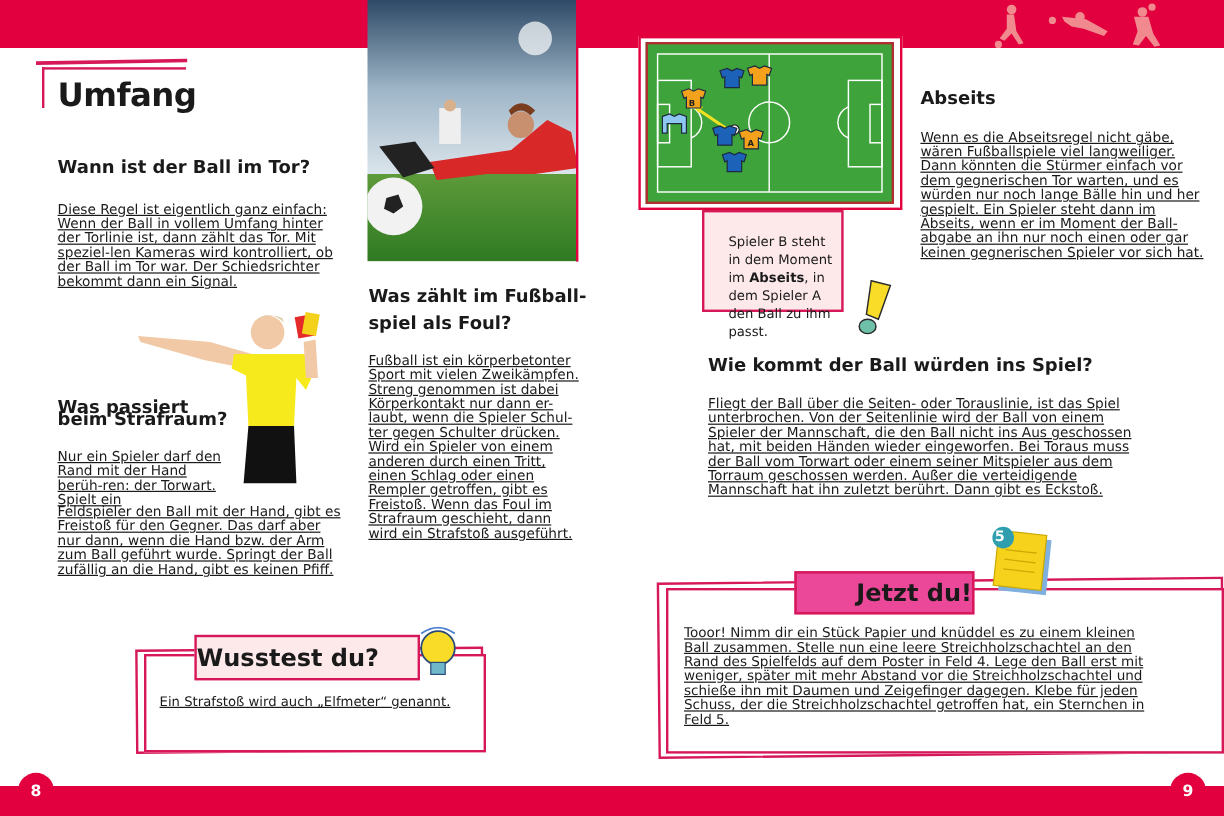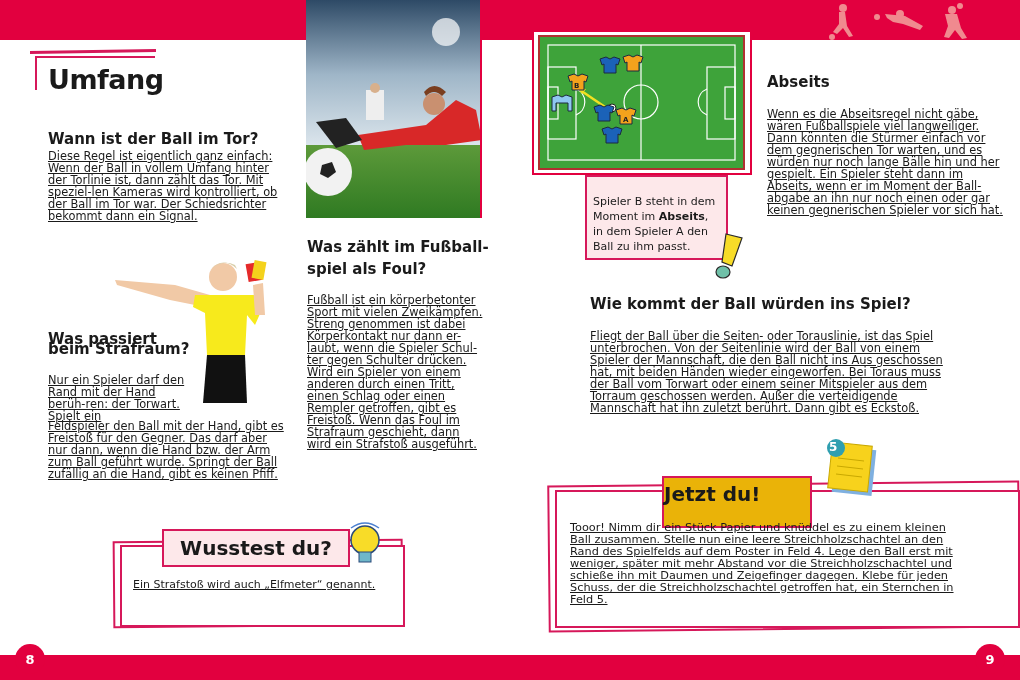--- a/index.html
+++ b/index.html
@@ -12,27 +12,27 @@
   .title-deco1 { left: 30px; top: 50px; width: 126px; height: 3px; background: #d6185a; transform: rotate(-1deg); }
   .title-deco2 { left: 35px; top: 56px; width: 2px; height: 34px; background: #d6185a; }
   .title-deco3 { left: 35px; top: 56px; width: 120px; height: 2px; background: #d6185a; }
   h1 { font-size: 27px; font-weight: bold; letter-spacing: -0.5px; }
   h2 { font-size: 15px; font-weight: bold; line-height: 22px; }
   p.body { font-size: 11.4px; line-height: 12px; text-decoration: underline; }
   .photo-gk { left: 306px; top: 0; width: 176px; height: 218px; overflow: hidden; border-right: 2px solid #e2003f; }
   .ref-img { left: 115px; top: 255px; width: 160px; height: 148px; }
   .pitch-frame { left: 532px; top: 30px; width: 220px; height: 145px; background: #fff; border: 2px solid #e2003f; }
   .pitch { left: 538px; top: 35px; width: 207px; height: 135px; background: #3ea33a; border: 2px solid #b03030; }
-  .caption-box { left: 585px; top: 175px; width: 143px; height: 85px; background: #fde8ea; border: 2px solid #d6185a; padding: 17px 6px 0 6px; font-size: 11px; line-height: 15px; }
+  .caption-box { left: 585px; top: 175px; width: 118px; height: 85px; background: #fde8ea; border: 2px solid #d6185a; padding: 17px 6px 0 20px; font-size: 11px; line-height: 15px; }
   .jetzt-outer { left: 548px; top: 483px; width: 472px; height: 147px; border: 2px solid #d6185a; transform: rotate(-0.6deg); }
   .jetzt-inner { left: 555px; top: 490px; width: 465px; height: 138px; border: 2px solid #d6185a; background: #fff; }
-  .jetzt-label { left: 662px; top: 476px; width: 150px; height: 52px; background: #eab308; border: 2px solid #d6185a; font-size: 20px; font-weight: bold; text-align: left; line-height: 32px; }
+  .jetzt-label { left: 662px; top: 476px; width: 150px; height: 36px; background: #ec4899; border: 2px solid #d6185a; font-size: 20px; font-weight: bold; text-align: right; line-height: 32px; }
   .wuss-outer { left: 113px; top: 540px; width: 290px; height: 87px; border: 2px solid #d6185a; transform: rotate(-0.5deg); }
   .wuss-inner { left: 120px; top: 545px; width: 285px; height: 82px; border: 2px solid #d6185a; background: #fff; }
-  .wuss-label { left: 162px; top: 529px; width: 188px; height: 38px; background: #fde8ea; border: 2px solid #d6185a; font-size: 20px; font-weight: bold; text-align: center; line-height: 34px; }
+  .wuss-label { left: 162px; top: 529px; width: 188px; height: 38px; background: #fde8ea; border: 2px solid #d6185a; font-size: 20px; font-weight: bold; text-align: left; line-height: 34px; }
 </style>
 </head>
 <body>
 
 <div class="abs topband">
   <svg class="abs" style="left:815px;top:2px" width="200" height="38">
     <g fill="#f08a8f">
       <circle cx="28" cy="6" r="4"></circle>
         <path d="M24 10 L30 10 L32 24 L38 34 L34 35 L28 26 L22 32 L18 30 L24 22 Z"></path>
         <circle cx="17" cy="35" r="3"></circle>
@@ -45,21 +45,21 @@
     </g>
   </svg>
 </div>
 
 <div class="abs title-deco1"></div>
 <div class="abs title-deco2"></div>
 <div class="abs title-deco3"></div>
 <h1 class="abs" style="left:48px;top:64px">Umfang</h1>
 
 <h2 class="abs" style="left:48px;top:128px">Wann ist der Ball im Tor?</h2>
-<p class="abs body" style="left:48px;top:150px;width:236px">Diese Regel ist eigentlich ganz einfach: Wenn der Ball in vollem Umfang hinter der Torlinie ist, dann zählt das Tor. Mit speziel-len Kameras wird kontrolliert, ob der Ball im Tor war. Der Schiedsrichter bekommt dann ein Signal.</p>
+<p class="abs body" style="left:48px;top:168px;width:236px">Diese Regel ist eigentlich ganz einfach: Wenn der Ball in vollem Umfang hinter der Torlinie ist, dann zählt das Tor. Mit speziel-len Kameras wird kontrolliert, ob der Ball im Tor war. Der Schiedsrichter bekommt dann ein Signal.</p>
 
 <svg class="abs ref-img" viewBox="0 0 160 148">
   <path d="M0 25 L60 30 L95 40 L90 52 L55 45 L2 30 Z" fill="#f1c9a6"></path>
   <circle cx="108" cy="22" r="14" fill="#f1c9a6"></circle>
   <path d="M94 16 Q108 0 122 14 L120 10 Q108 4 96 14 Z" fill="#d9cfaa"></path>
   <path d="M80 40 L140 40 L148 52 L140 70 L132 60 L130 100 L92 100 L90 58 L78 52 Z" fill="#f7ea1c"></path>
   <path d="M92 100 L130 100 L132 148 L88 148 Z" fill="#111"></path>
   <path d="M138 30 L148 28 L150 60 L140 60 Z" fill="#f1c9a6"></path>
   <rect x="132" y="8" width="14" height="18" fill="#e52a2a" transform="rotate(-10 139 17)"></rect>
   <rect x="138" y="6" width="12" height="18" fill="#f4d21c" transform="rotate(10 144 15)"></rect>

